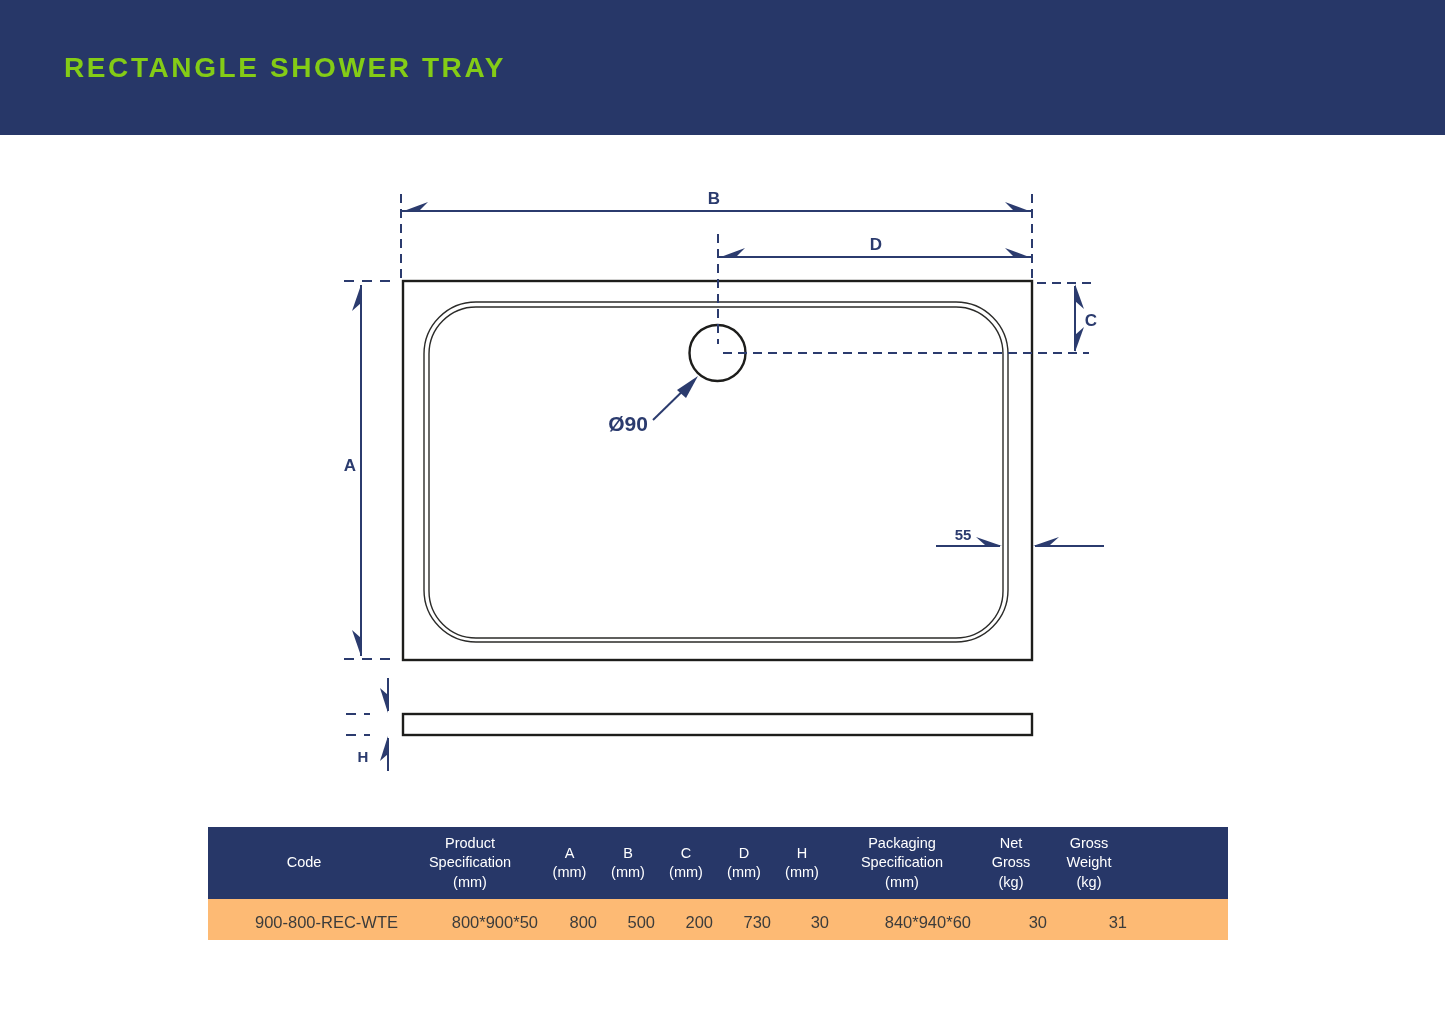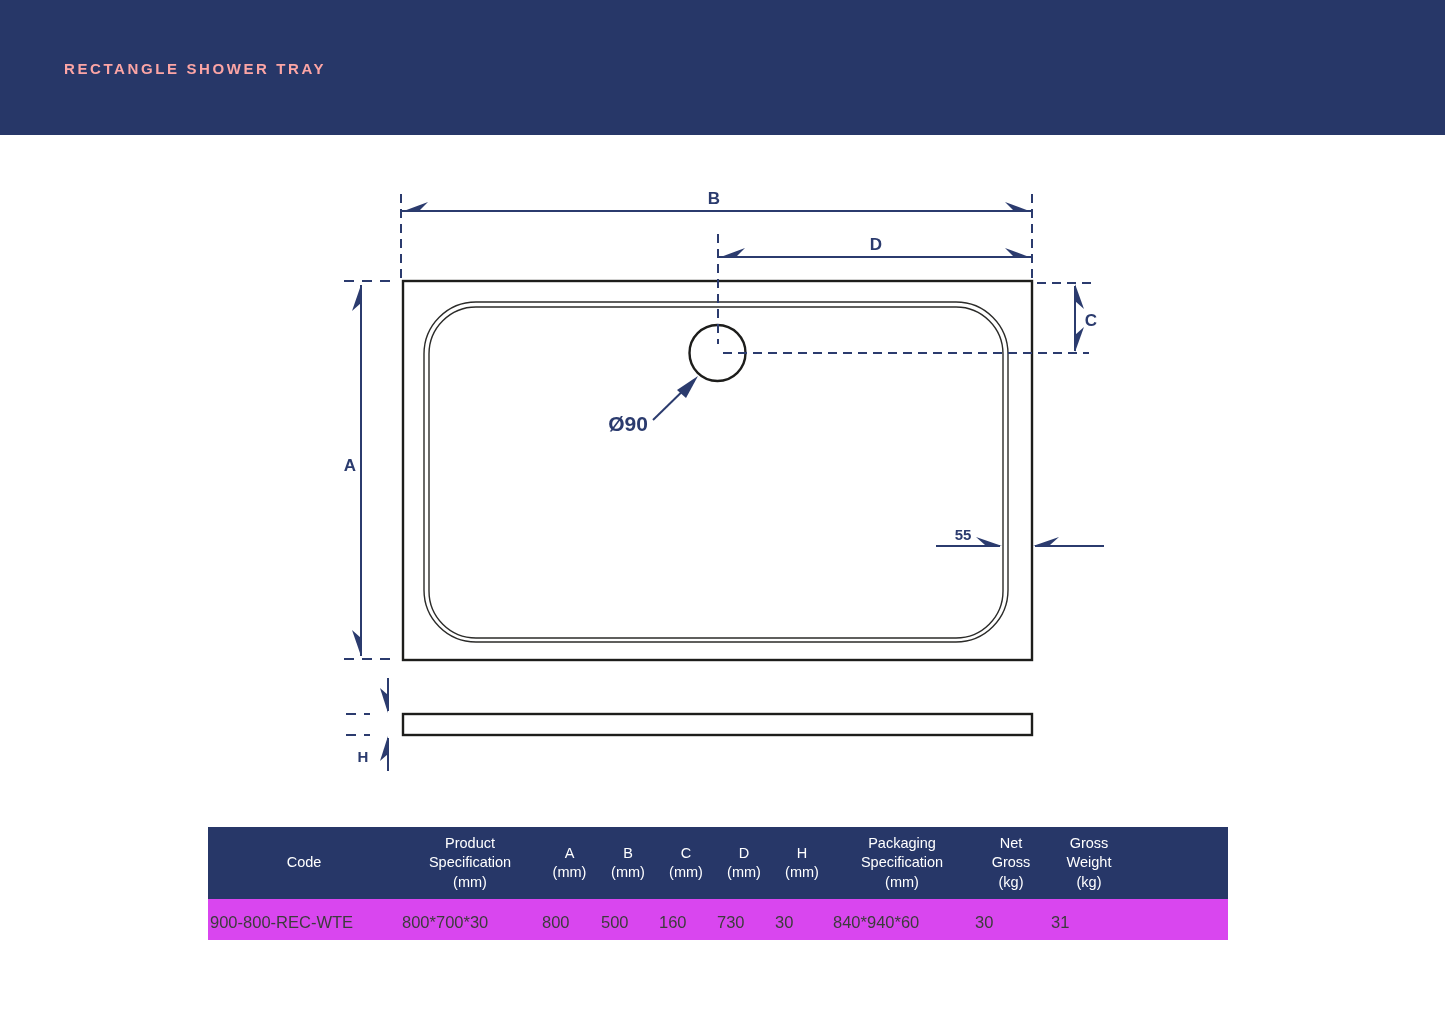--- a/index.html
+++ b/index.html
@@ -15,22 +15,22 @@
   .header-bar {
     position: absolute;
     left: 0; top: 0;
     width: 1445px; height: 135px;
     background: #273768;
   }
   .page-title {
     position: absolute;
     left: 64px; top: 50%;
     transform: translateY(-50%);
-    color: #fca5a5;
-    font-size: 15px;
+    color: #84cc16;
+    font-size: 28px;
     font-weight: 700;
     letter-spacing: 2.6px;
     white-space: nowrap;
   }
   
   .diagram-svg { position: absolute; left: 330px; top: 175px; }
   .blk-outline { fill: #ffffff; stroke: #1d1d1b; stroke-width: 2.4; }
   .blk-thin    { fill: none;    stroke: #2b2b29; stroke-width: 1.4; }
   .dim-line { stroke: #2b3b6e; stroke-width: 2; fill: none; }
   .dim-dash { stroke: #2b3b6e; stroke-width: 2; fill: none; stroke-dasharray: 9 6; }
@@ -59,24 +59,24 @@
     font-weight: 400;
     font-size: 14.5px;
     line-height: 1.32;
     white-space: pre-line;
     text-align: center;
     vertical-align: middle;
     height: 72px;
     padding: 0 2px;
   }
   .spec-table tbody td {
-    background: #d946ef;
+    background: #fdba74;
     color: #3c3c3b;
     font-size: 16.5px;
-    text-align: left;
+    text-align: right;
     vertical-align: middle;
     padding: 14px 2px 8px 2px;
     white-space: nowrap;
   }
 </style>
 </head>
 <body>
 
 <div class="page">
 
@@ -198,24 +198,24 @@
 (kg)</th>
         <th>Gross
 Weight
 (kg)</th>
         <th></th>
       </tr>
     </thead>
     <tbody>
       <tr>
         <td>900-800-REC-WTE</td>
-        <td>800*700*30</td>
+        <td>800*900*50</td>
         <td>800</td>
         <td>500</td>
-        <td>160</td>
+        <td>200</td>
         <td>730</td>
         <td>30</td>
         <td>840*940*60</td>
         <td>30</td>
         <td>31</td>
         <td></td>
       </tr>
     </tbody>
   </table>
 

